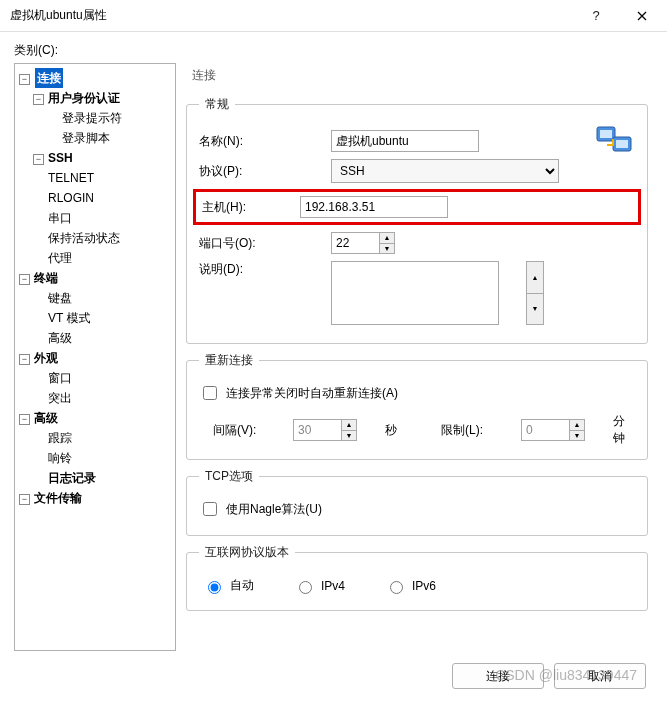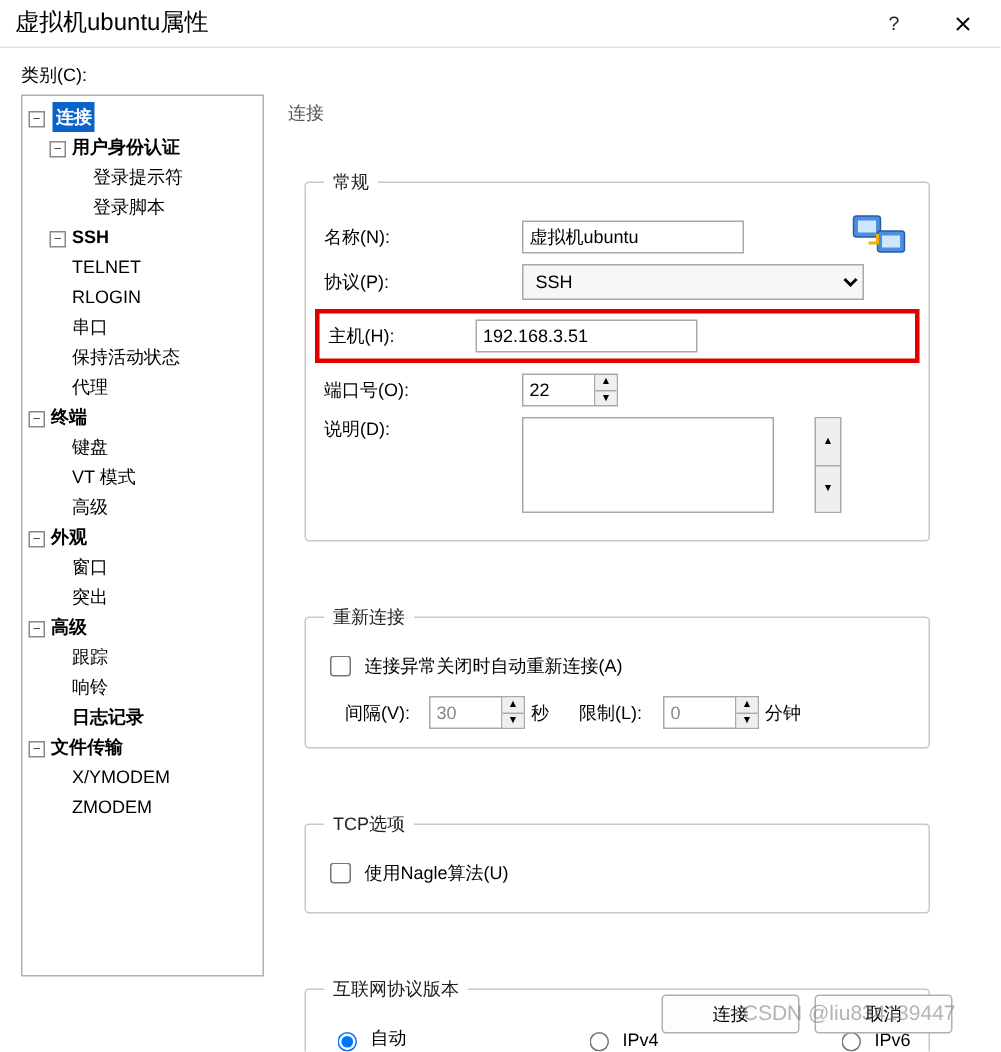--- a/index.html
+++ b/index.html
@@ -1,55 +1,55 @@
 <!DOCTYPE html>
 <html><head>
 <meta charset="utf-8">
 <style>
   * { box-sizing: border-box; font-family: "Microsoft YaHei", "Segoe UI", sans-serif; }
   body { margin: 0; background: #fff; width: 667px; height: 701px; overflow: hidden; font-size: 12px; color: #000; }
   .titlebar { height: 32px; display: flex; align-items: center; padding: 0 2px 0 10px; border-bottom: 1px solid #e0e0e0; }
-  .titlebar .title { flex: 1; font-size: 16px; }
+  .titlebar .title { flex: 1; font-size: 12px; }
   .titlebar-btn { width: 46px; height: 30px; display: flex; align-items: center; justify-content: center; font-size: 14px; color: #222; }
   .titlebar-btn.help { font-size: 13px; }
-  .content { padding: 10px 30px 4px 14px; display: flex; flex-direction: column; height: calc(701px - 32px); }
+  .content { padding: 10px 19px 4px 14px; display: flex; flex-direction: column; height: calc(701px - 32px); }
   .cat-label { font-size: 12px; margin-bottom: 4px; }
   .panes { display: flex; gap: 10px; flex: 1; min-height: 0; }
   .tree-pane { width: 162px; border: 1px solid #b0b0b0; padding: 4px 2px; overflow: auto; }
   .tree ul { list-style: none; margin: 0; padding: 0 0 0 14px; }
   .tree > ul { padding-left: 2px; }
   .tree li { position: relative; line-height: 20px; white-space: nowrap; }
   .tree .row { display: inline-flex; align-items: center; gap: 2px; padding: 0 2px; cursor: default; }
   .tree .row.sel { background: #0a63c9; color: #fff; }
   .tree .row.bold { font-weight: 700; }
   .toggle { display: inline-flex; width: 11px; height: 11px; border: 1px solid #888; align-items: center; justify-content: center; font-size: 9px; line-height: 1; margin-right: 2px; color: #444; background: #fff; }
   .toggle.leaf { border: none; background: none; }
   .right-pane { flex: 1; display: flex; flex-direction: column; gap: 8px; min-width: 0; }
   .panel-title { padding: 4px 6px; color: #555; }
-  fieldset { border: 1px solid #c8c8c8; border-radius: 3px; margin: 17px; padding: 10px 12px 12px 12px; }
+  fieldset { border: 1px solid #c8c8c8; border-radius: 3px; margin: 0; padding: 10px 12px 12px 12px; }
   legend { padding: 0 6px; color: #222; }
   .form-row { display: flex; align-items: center; margin: 6px 0; min-height: 24px; gap: 28px; }
   .form-row .lbl { width: 104px; }
   input[type=text], select, textarea { border: 1px solid #a9a9a9; font: inherit; padding: 2px 4px; background: #fff; }
   input[type=text] { width: 148px; height: 22px; }
   select { width: 228px; height: 24px; background: #f7f7f7; }
   textarea { width: 168px; height: 64px; resize: none; }
   .spin { display: inline-flex; align-items: stretch; height: 22px; }
   .spin input { width: 48px; height: 22px; border-right: none; }
   .spin .btns { display: flex; flex-direction: column; border: 1px solid #a9a9a9; width: 16px; }
   .spin .btns div { flex: 1; display: flex; align-items: center; justify-content: center; font-size: 7px; background: #efefef; }
   .spin .btns div + div { border-top: 1px solid #a9a9a9; }
   .highlight-box { border: 3px solid #e00000; padding: 4px 6px; margin: 0 -6px; display: flex; align-items: center; }
   .icon-conn { width: 40px; height: 36px; float: right; }
   .checkbox-row { display: flex; align-items: center; gap: 6px; margin: 4px 0 10px 0; }
   .checkbox-row input { width: 14px; height: 14px; }
-  .inline-group { display: flex; align-items: center; gap: 0; padding-left: 14px; }
+  .inline-group { display: flex; align-items: center; gap: 24px; padding-left: 14px; }
   .inline-group .lbl-s { min-width: 56px; }
   .inline-group .tail { margin-left: 4px; }
-  .inline-group.radio { gap: 40px; padding: 6px 0 4px 4px; justify-content: space-between; }
+  .inline-group.radio { gap: 40px; padding: 6px 0 4px 4px; }
   .radio-item { display: inline-flex; align-items: center; gap: 6px; }
   .footer { display: flex; gap: 10px; justify-content: flex-end; padding: 12px 2px 8px 2px; }
   .btn { width: 92px; height: 26px; border: 1px solid #b0b0b0; border-radius: 3px; background: #fdfdfd; text-align: center; line-height: 24px; }
   .btn.primary { border-color: #0a63c9; box-shadow: 0 0 0 1px #0a63c9 inset; }
   .watermark { position: absolute; right: 30px; bottom: 18px; color: rgba(120,120,120,0.55); font-size: 14px; pointer-events: none; }
 </style>
 </head>
 <body>
 
 <div class="titlebar">
@@ -145,28 +145,20 @@
                     <span>响铃</span>
                   </span></li>
               <li><span class="toggle leaf"></span><span class="row bold">
                     <span>日志记录</span>
                   </span></li>
             </ul>
           </li>
           <li><span class="toggle">−</span><span class="row bold">
                 <span>文件传输</span>
               </span>
-            <ul>
-              <li><span class="toggle leaf"></span><span class="row">
-                    <span>X/YMODEM</span>
-                  </span></li>
-              <li><span class="toggle leaf"></span><span class="row">
-                    <span>ZMODEM</span>
-                  </span></li>
-            </ul>
           </li>
         </ul>
       </div>
     </div>
 
     <div class="right-pane">
       <div class="panel-title">连接</div>
 
       <fieldset>
         <legend>常规</legend>

